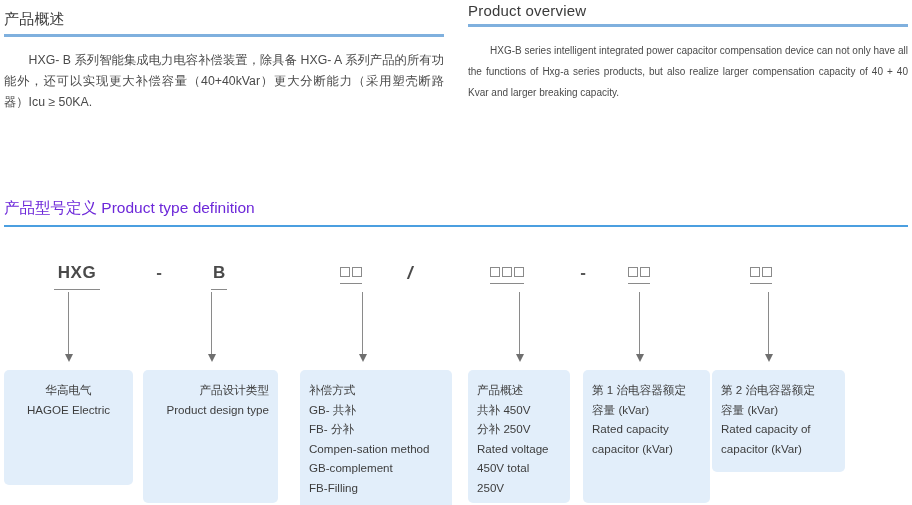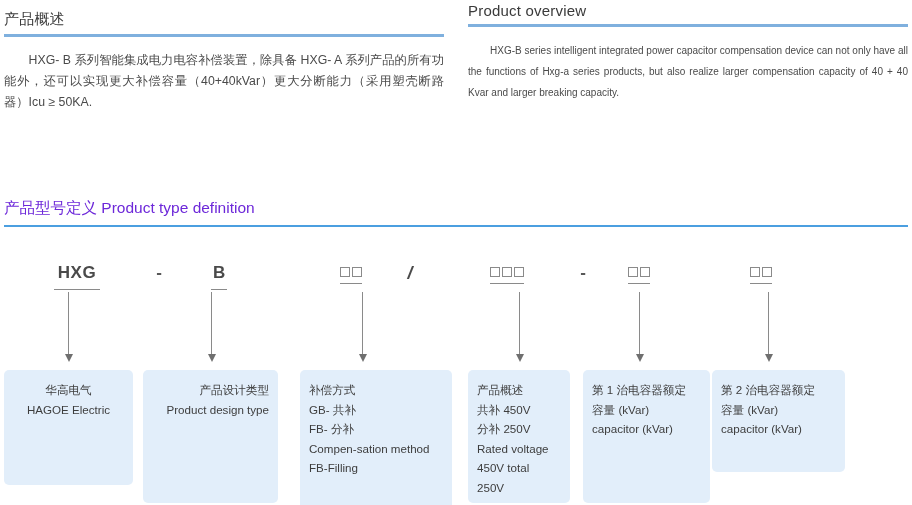--- a/index.html
+++ b/index.html
@@ -181,35 +181,38 @@
       </div>
       <div class="ibox" style="left: 143px; top: 370px; width: 135px; height: 133px; text-align: right;">
         <div class="ln">产品设计类型</div>
         <div class="ln">Product design type</div>
       </div>
       <div class="ibox" style="left: 300px; top: 370px; width: 152px; height: 160px;">
         <div class="ln">补偿方式</div>
         <div class="ln">GB- 共补</div>
         <div class="ln">FB- 分补</div>
         <div class="ln">Compen-sation method</div>
+        <div class="ln">GB-complement</div>
         <div class="ln">FB-Filling</div>
       </div>
       <div class="ibox" style="left: 468px; top: 370px; width: 102px; height: 133px;">
         <div class="ln">产品概述</div>
         <div class="ln">共补 450V</div>
         <div class="ln">分补 250V</div>
         <div class="ln">Rated voltage</div>
         <div class="ln">450V total</div>
         <div class="ln">250V</div>
       </div>
       <div class="ibox" style="left: 583px; top: 370px; width: 127px; height: 133px;">
         <div class="ln">第 1 治电容器额定</div>
         <div class="ln">容量 (kVar)</div>
+        <div class="ln">Rated capacity</div>
         <div class="ln">capacitor (kVar)</div>
       </div>
       <div class="ibox" style="left: 712px; top: 370px; width: 133px; height: 102px;">
         <div class="ln">第 2 治电容器额定</div>
         <div class="ln">容量 (kVar)</div>
+        <div class="ln">Rated capacity of</div>
         <div class="ln">capacitor (kVar)</div>
       </div>
     </div>
 
 </div>
 
 </body></html>

